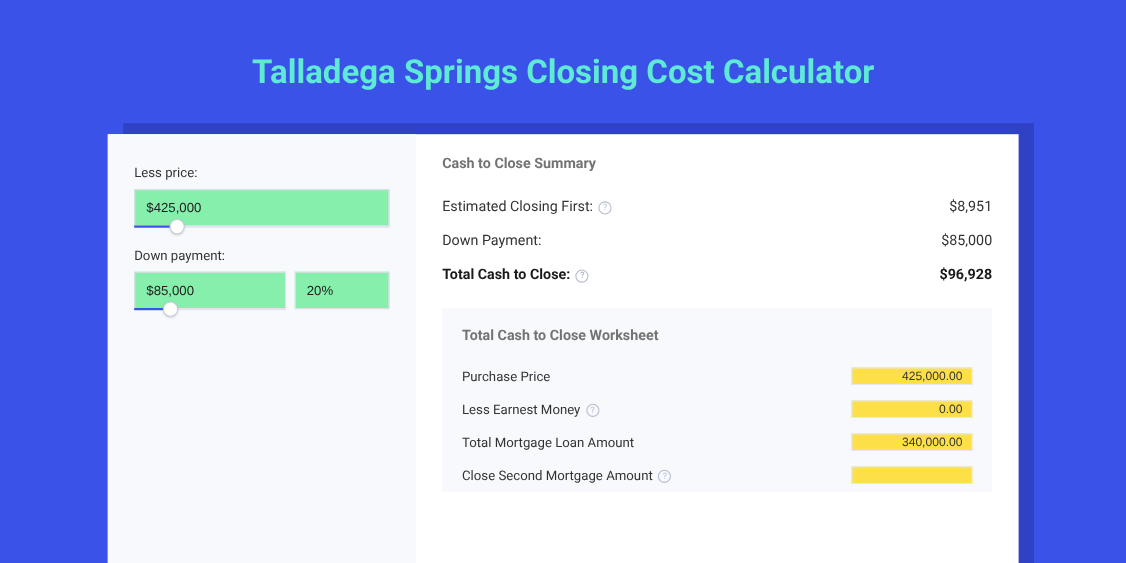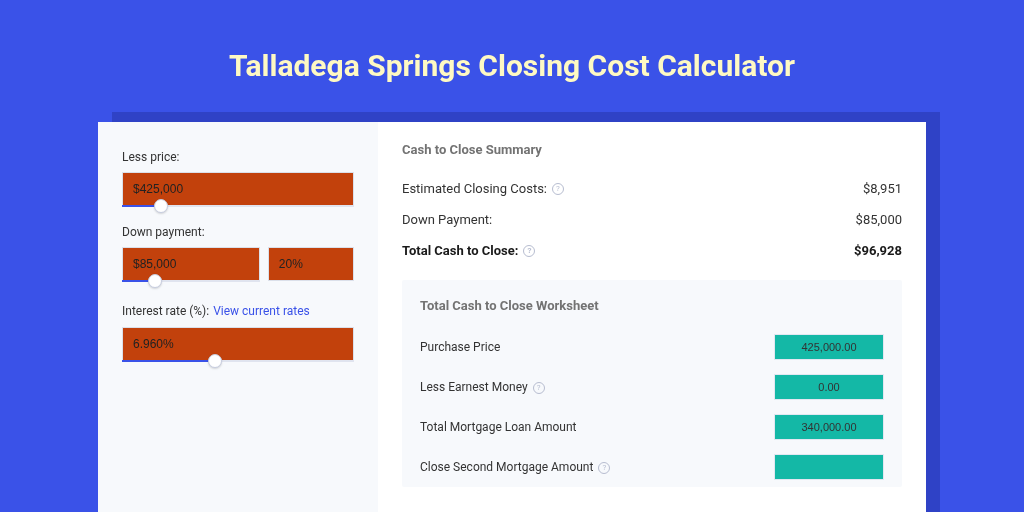--- a/index.html
+++ b/index.html
@@ -9,21 +9,21 @@
     }
     body {
       font-family: -apple-system, BlinkMacSystemFont, "Segoe UI", Roboto, Helvetica, Arial, sans-serif;
       background: #3a52e8;
       width: 1024px;
       height: 512px;
       overflow: hidden;
       position: relative;
     }
     .page-title {
-      color: #fef9c3;
+      color: #5eead4;
       font-weight: 700;
       font-size: 30px;
       text-align: center;
       padding-top: 48px;
       padding-bottom: 24px;
     }
     .card-shadow {
       position: absolute;
       top: 112px;
       left: 112px;
@@ -67,21 +67,21 @@
       font-size: 12px;
       text-decoration: none;
     }
     .input-wrap {
       position: relative;
     }
     .text-input {
       width: 100%;
       height: 34px;
       border: 1px solid #dbe0ea;
-      background: #c2410c;
+      background: #86efac;
       font-size: 12px;
       padding: 0 10px;
       color: #222;
       outline: none;
     }
     .slider-track {
       position: relative;
       height: 2px;
       background: #e0e4ef;
       margin-top: -1px;
@@ -166,25 +166,25 @@
     }
     .wk-label {
       font-size: 12px;
       color: #333;
       display: flex;
       align-items: flex-end;
       gap: 5px;
     }
     .wk-input {
       width: 110px;
-      height: 26px;
+      height: 16px;
       border: 1px solid #e3e7f1;
-      background: #14b8a6;
+      background: #fde047;
       font-size: 11px;
-      text-align: center;
+      text-align: right;
       padding: 0 8px;
       color: #333;
     }
   </style>
 </head>
 <body>
 
 <div class="page-title">Talladega Springs Closing Cost Calculator</div>
 
 <div class="card-shadow"></div>
@@ -214,43 +214,30 @@
             <div class="slider-fill" style="width:24%"></div>
             <div class="slider-thumb" style="left:24%"></div>
           </div>
         </div>
         <div class="input-wrap">
           <input class="text-input" type="text" value="20%" style="">
         </div>
       </div>
     </div>
 
-    <div class="form-group">
-      <div style="margin-bottom:8px;">
-        <span class="form-label-inline">Interest rate (%):</span>
-        <a href="#" class="link">View current rates</a>
-      </div>
-      <div class="input-wrap">
-        <input class="text-input" type="text" value="6.960%" style="">
-        <div class="slider-track">
-          <div class="slider-fill" style="width:40%"></div>
-          <div class="slider-thumb" style="left:40%"></div>
-        </div>
-      </div>
-    </div>
 
   </div>
 
   <div class="main">
 
     <div class="section-title">Cash to Close Summary</div>
 
     <div class="summary-row">
       <div class="summary-label">
-        <span>Estimated Closing Costs:</span>
+        <span>Estimated Closing First:</span>
         <span class="help-icon">?</span>
       </div>
       <div>$8,951</div>
     </div>
 
     <div class="summary-row">
       <div class="summary-label">
         <span>Down Payment:</span>
       </div>
       <div>$85,000</div>

